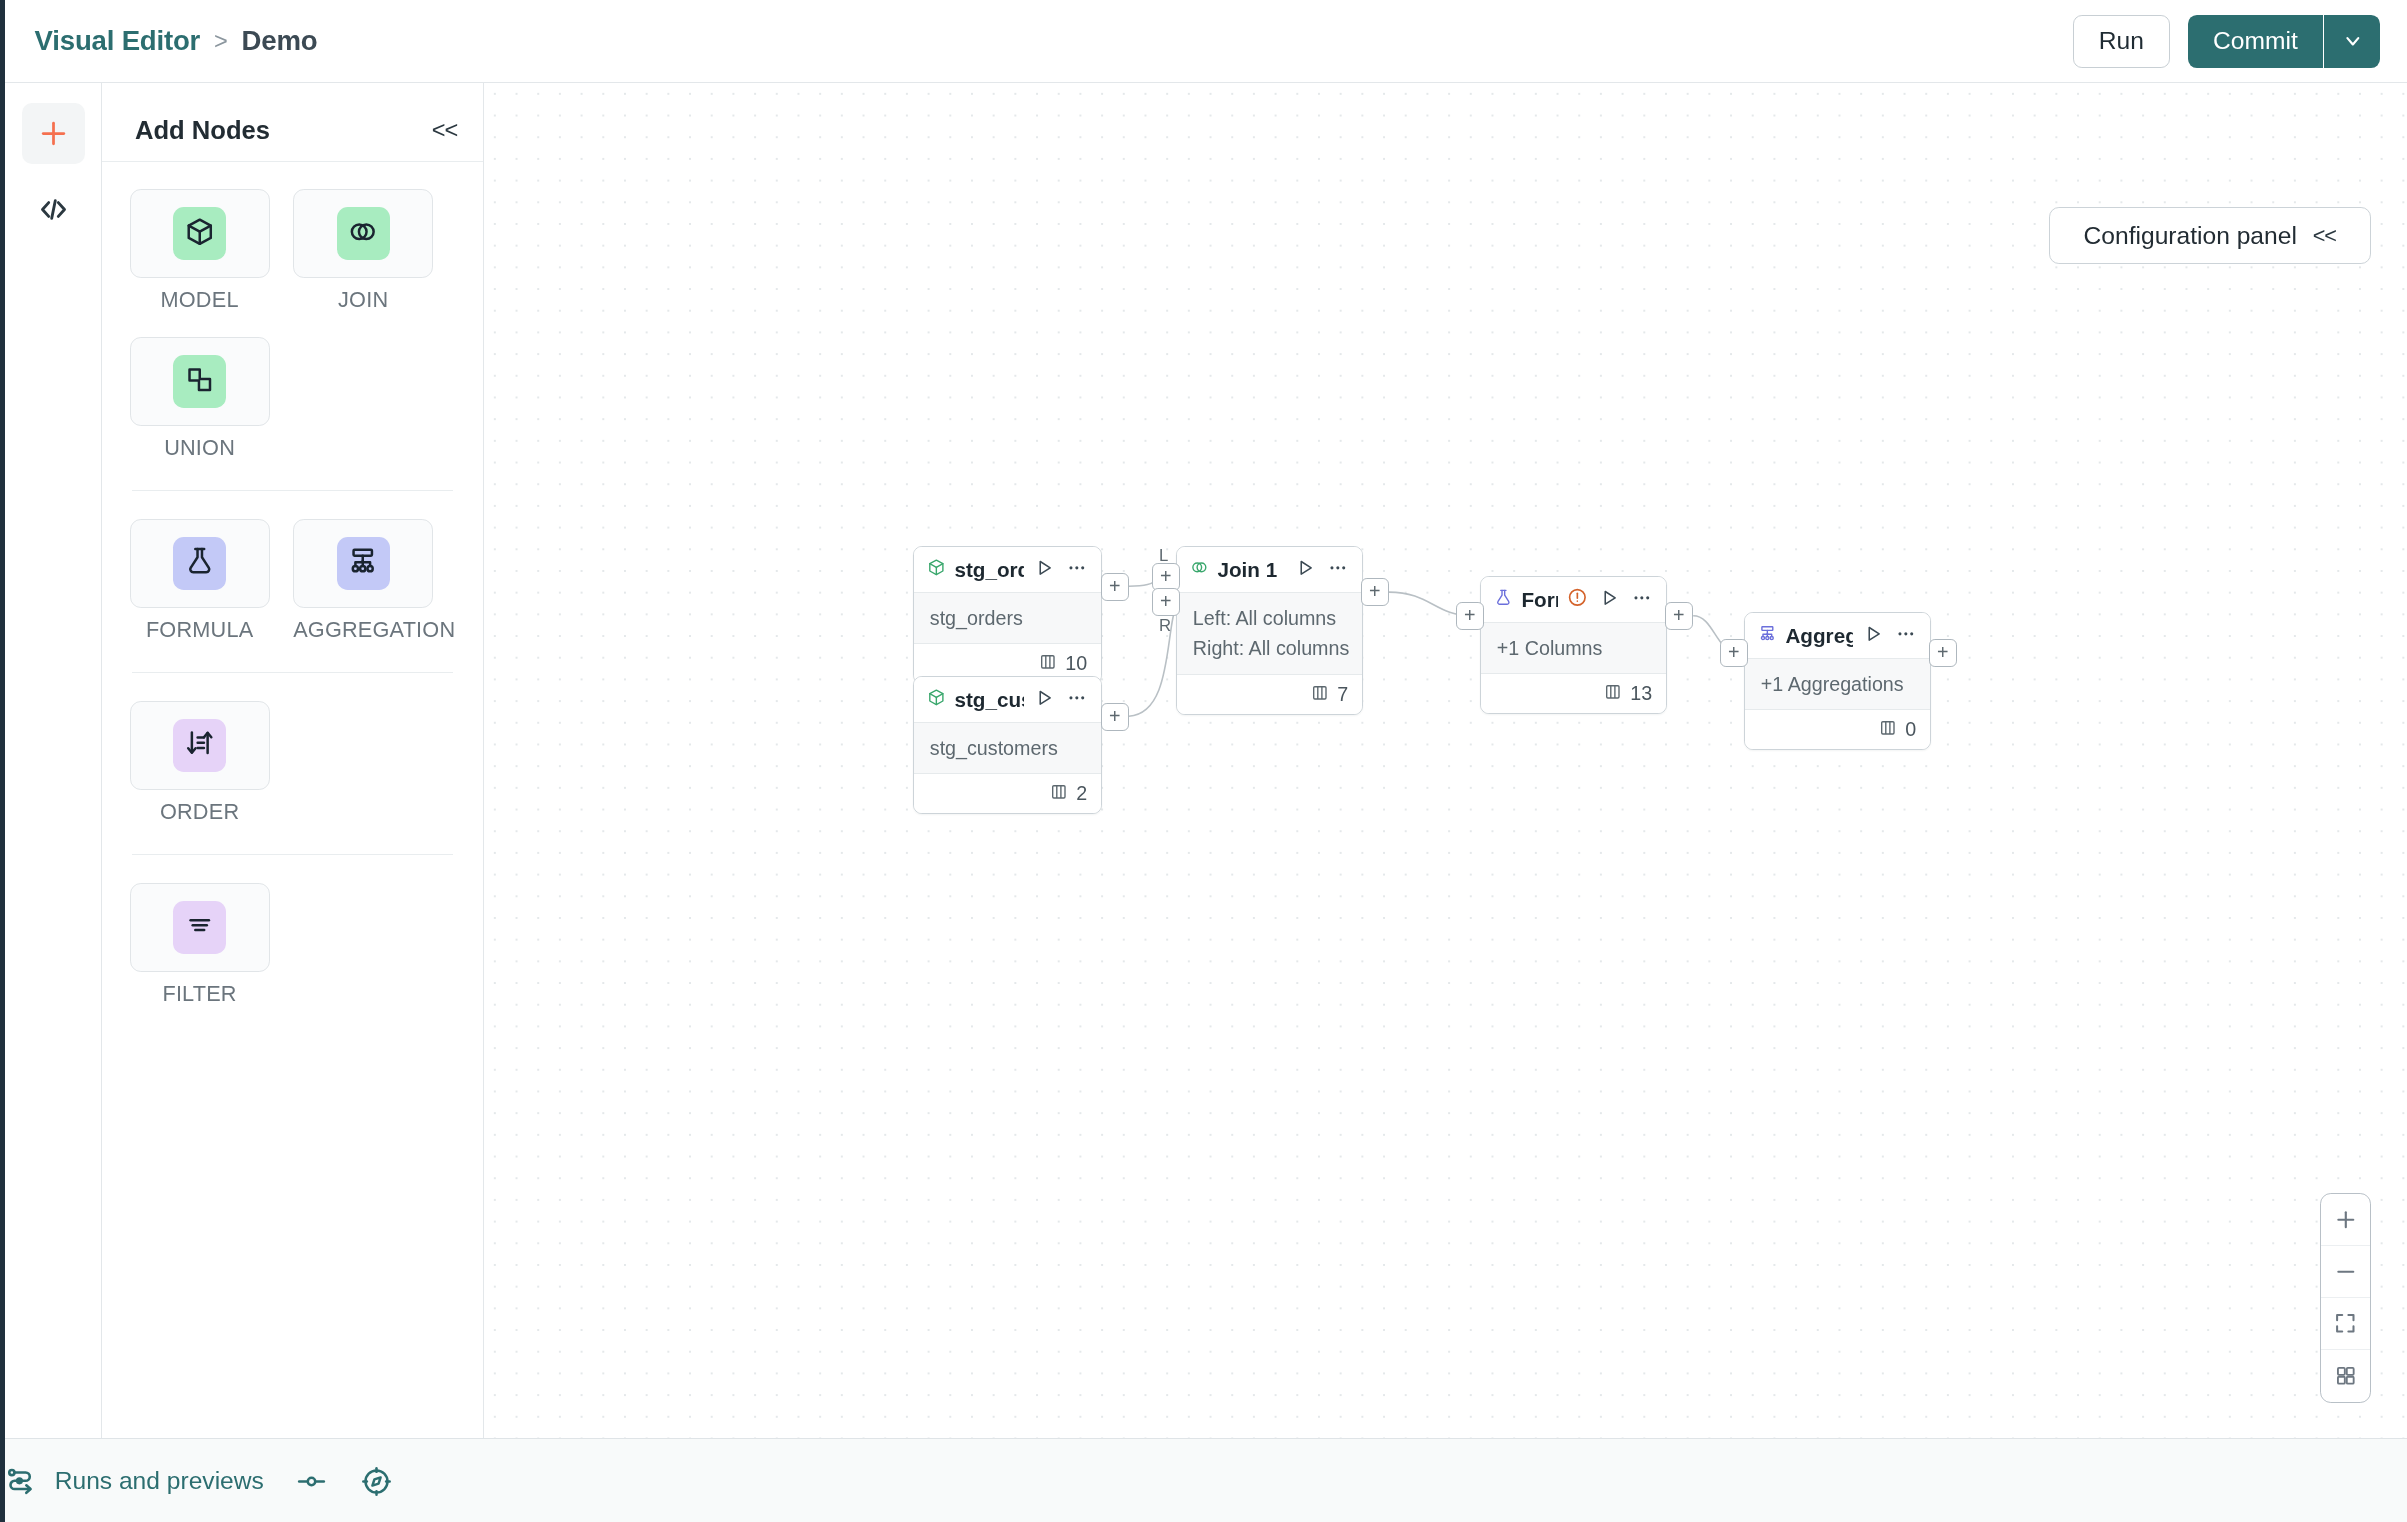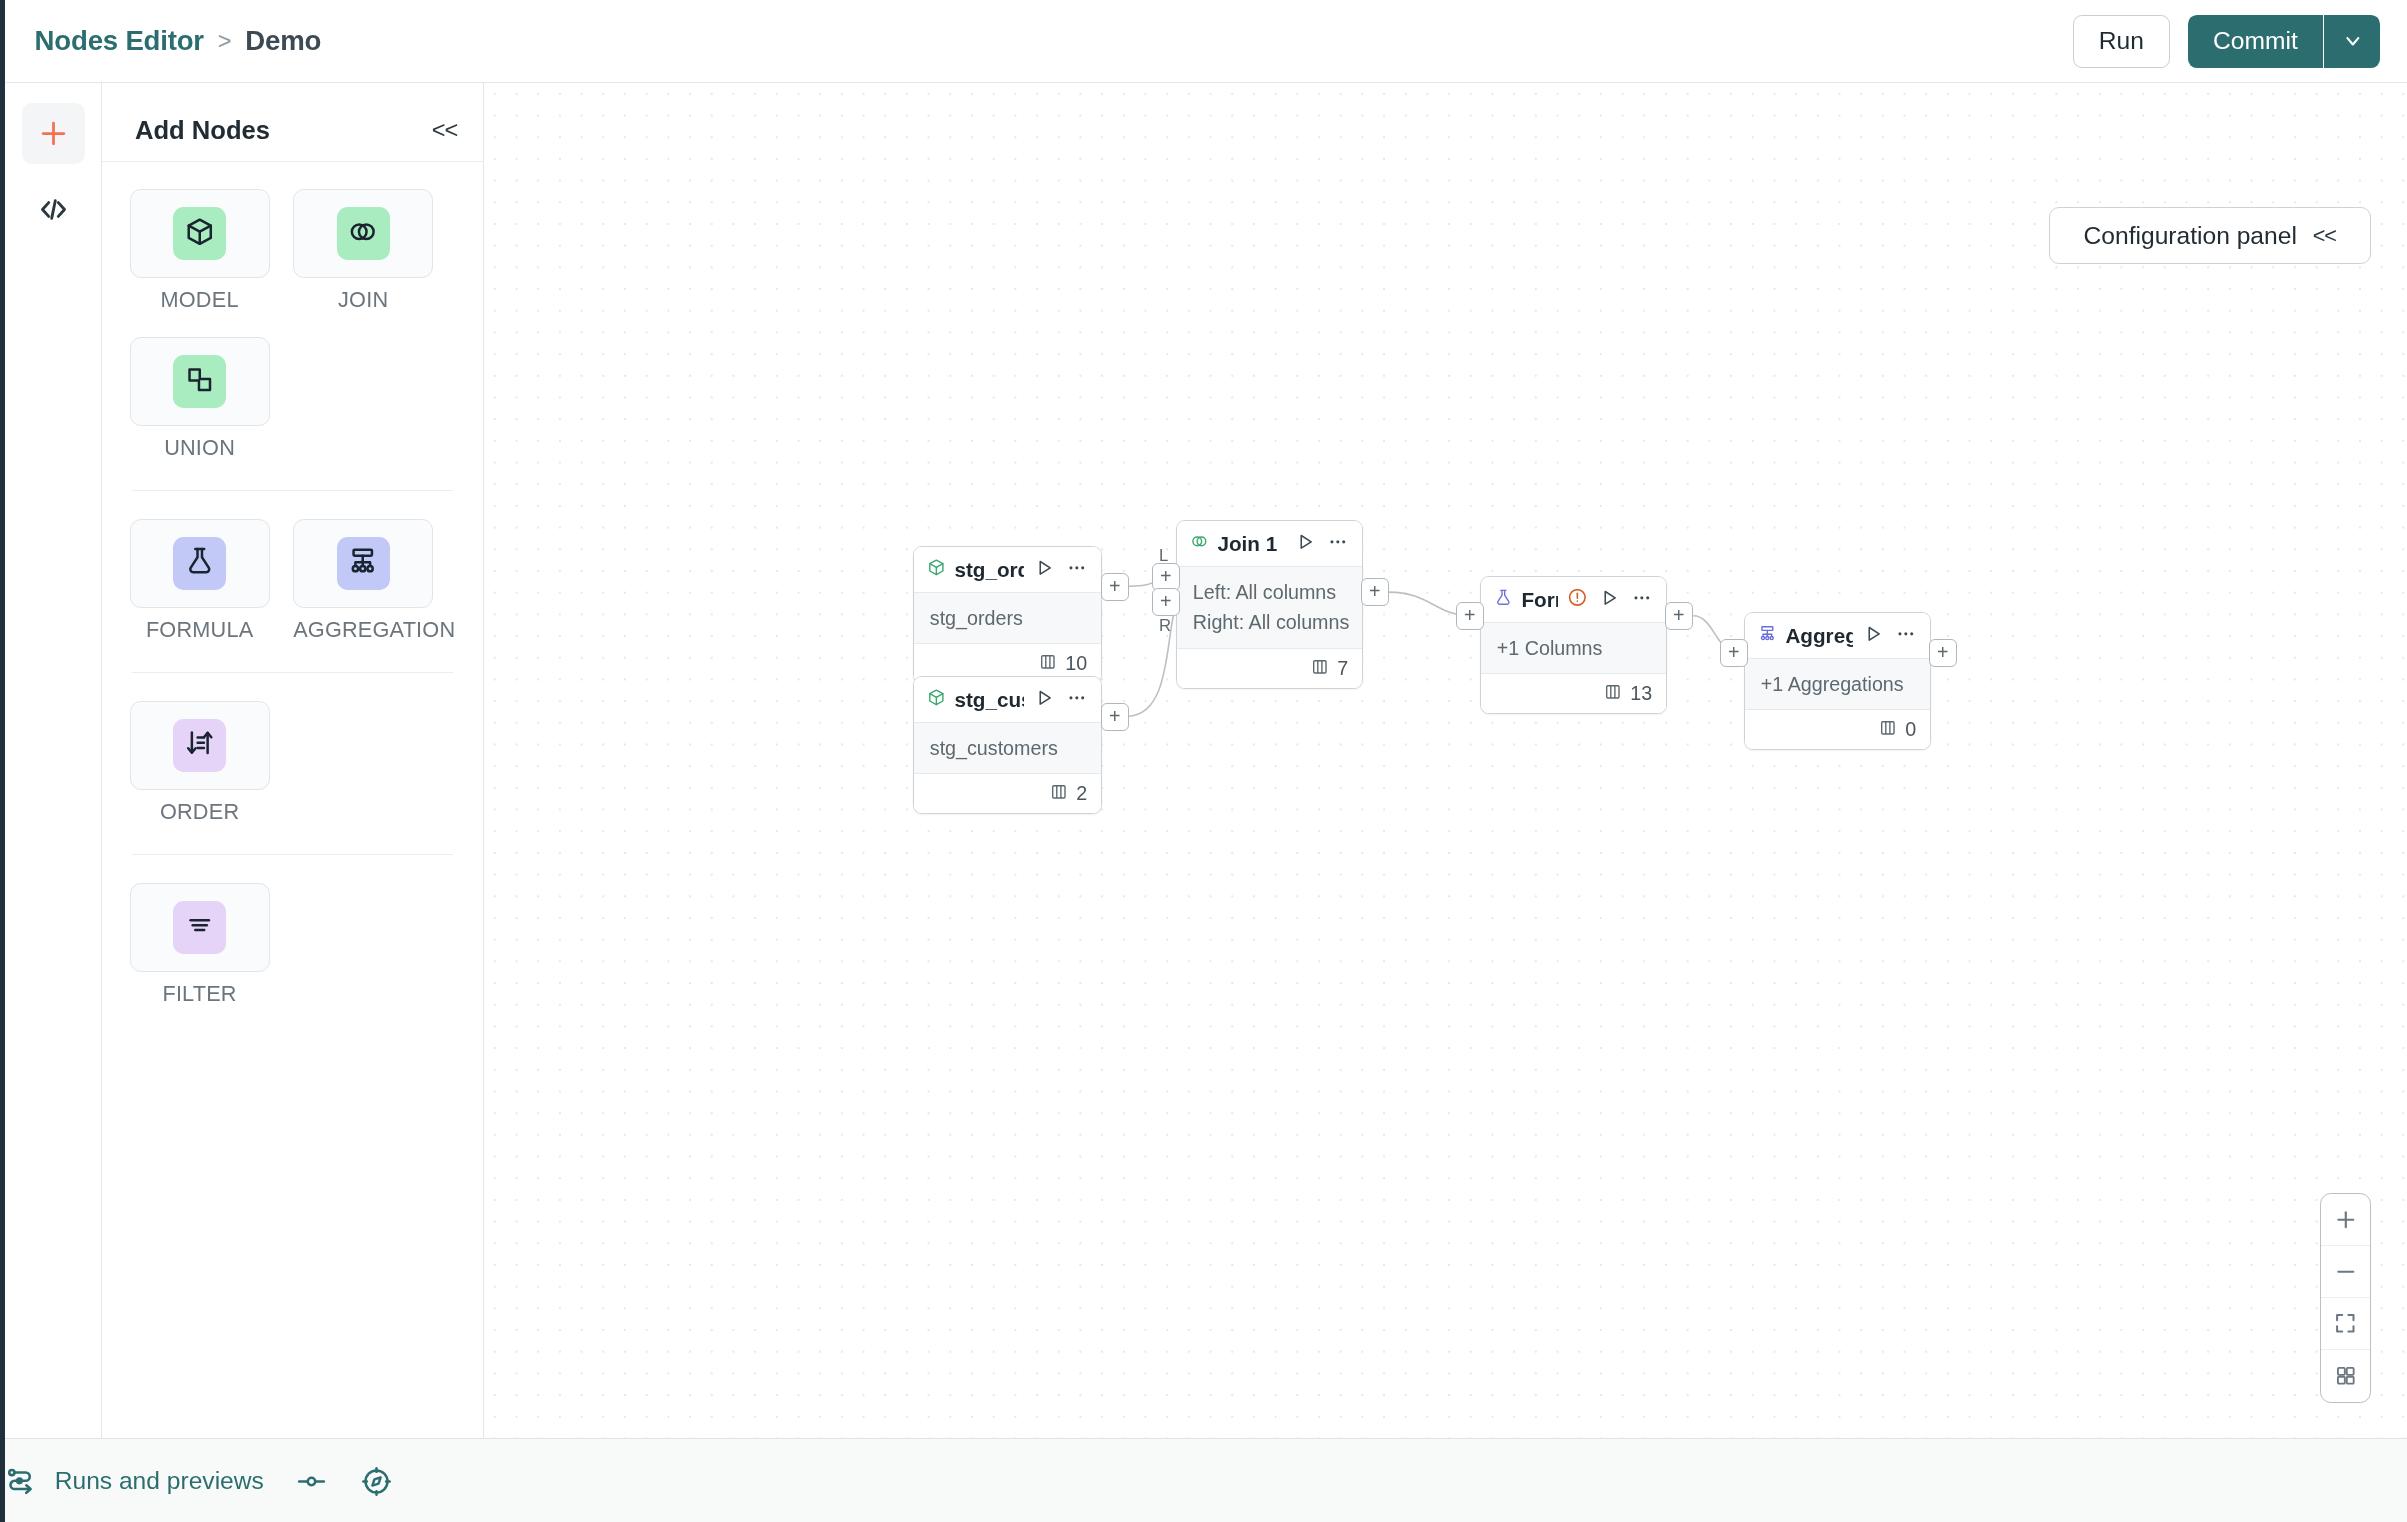--- a/index.html
+++ b/index.html
@@ -178,21 +178,21 @@
   .runs-label { font-size: 24.6px; color: #2c6e70; }
   .bb-icon { cursor: pointer; display: flex; align-items: center; }
 </style>
 </head>
 <body>
 
 <div id="app">
 
   <div class="topbar">
     <div class="breadcrumb">
-      <span class="crumb-link">Nodes Editor</span>
+      <span class="crumb-link">Visual Editor</span>
       <span class="crumb-sep">&gt;</span>
       <span class="crumb-current">Demo</span>
     </div>
     <div class="topbar-right">
       <button class="btn-run">Run</button>
       <div class="commit-group">
         <button class="btn-commit">Commit</button>
         <button class="btn-commit-caret">
           <svg width="21.7" height="21.7" viewBox="0 0 24 24" fill="none" stroke="#ffffff" stroke-width="2.4" stroke-linecap="round" stroke-linejoin="round">
               <polyline points="6 9 12 16 18 9"></polyline>
@@ -368,21 +368,21 @@
             </div>
             <div class="gnode-foot">
               <span><svg width="19.7" height="19.7" viewBox="0 0 24 24" fill="none" stroke="#5d686f" stroke-width="1.7" stroke-linejoin="round">
                   <rect x="4.5" y="4.5" width="15" height="15" rx="1.4"></rect>
                   <line x1="9.5" y1="4.5" x2="9.5" y2="19.5"></line>
                   <line x1="14.5" y1="4.5" x2="14.5" y2="19.5"></line>
                 </svg></span>
               <span class="gnode-count">10</span>
             </div>
           </div>
-          <div class="gnode" style="left: 692px; top: 437px; width: 187px;">
+          <div class="gnode" style="left: 692px; top: 463px; width: 187px;">
             <div class="gnode-head">
               <span><svg width="18.7" height="18.7" viewBox="0 0 24 24" fill="none" stroke="#3aa76d" stroke-width="1.8" stroke-linecap="round" stroke-linejoin="round">
                   <circle cx="9.3" cy="12" r="5.6"></circle>
                   <circle cx="14.7" cy="12" r="5.6"></circle>
                 </svg></span>
               <span class="gnode-title">Join 1</span>
               <span class="gnode-actions">
                 <span><svg width="21.7" height="21.7" viewBox="0 0 24 24" fill="none" stroke="#3c4a54" stroke-width="1.7" stroke-linejoin="round">
                     <polygon points="8 5 19 12 8 19"></polygon>
                   </svg></span>

